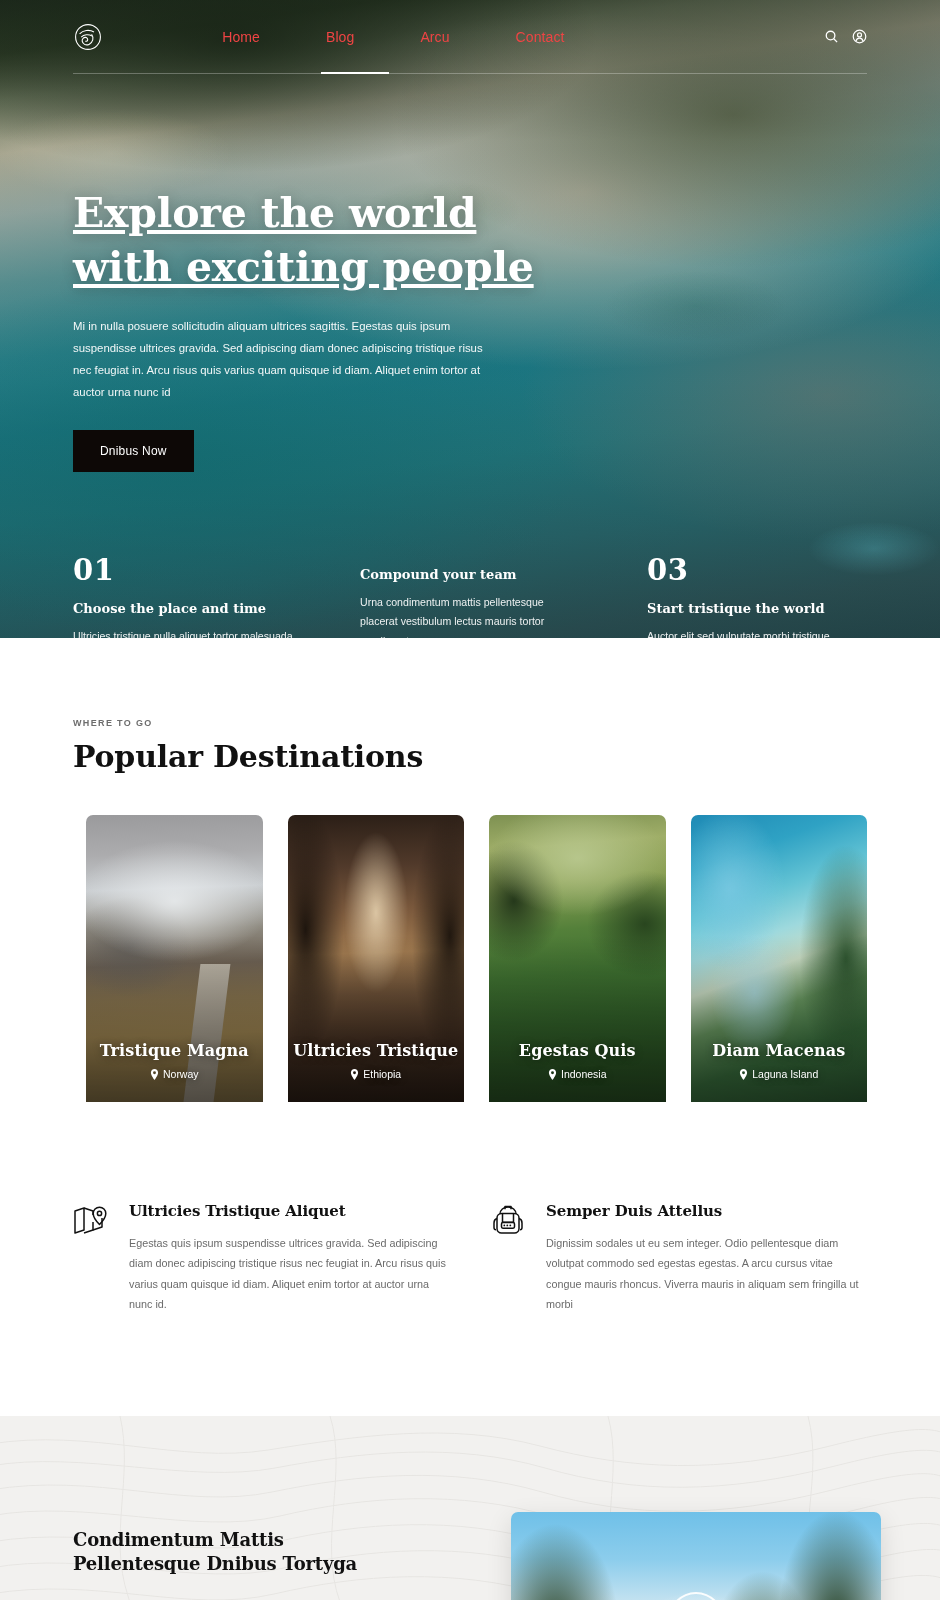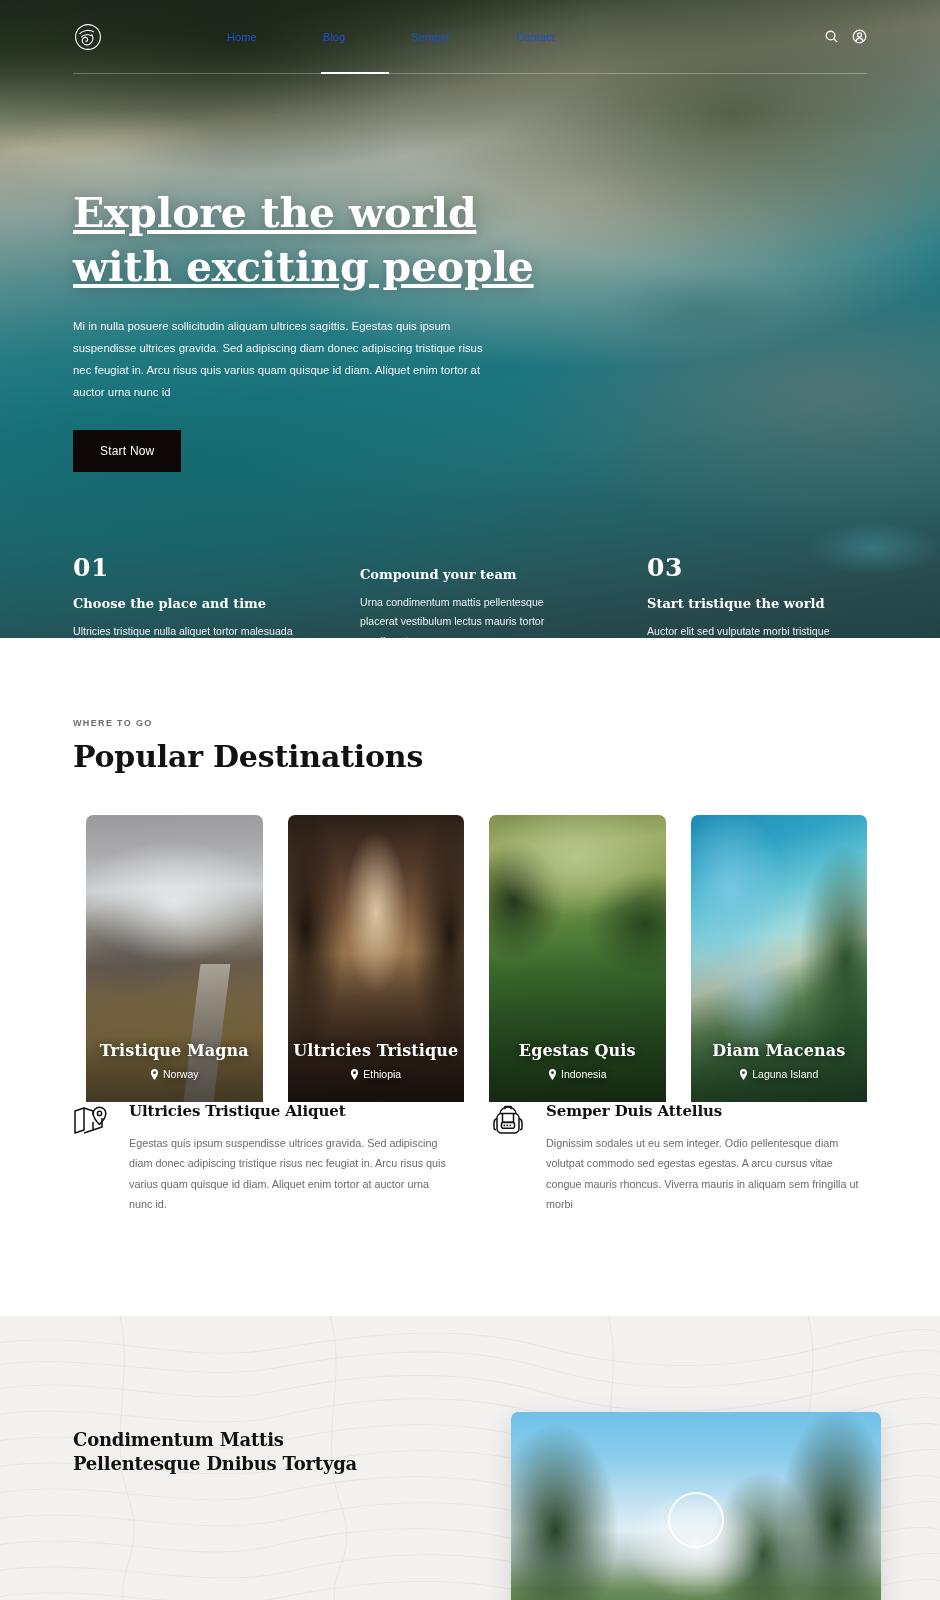--- a/index.html
+++ b/index.html
@@ -63,21 +63,21 @@
     display:flex;align-items:center;
     padding:0 73px;
   }
   .logo{width:30px;height:30px;flex:0 0 auto;}
   .nav-links{
     display:flex;gap:0;
     margin-left:auto;margin-right:auto;
     transform:translateX(-18px);
   }
   .nav-link{
-    color:#1d4ed8;font-size:11px;
+    color:#ef4444;font-size:14px;
     padding:0 33px;
     text-decoration:none;
     letter-spacing:.1px;
     cursor:pointer;
     position:relative;
   }
   .nav-actions{display:flex;align-items:center;gap:13px;margin-left:auto;}
   .nav-icon{width:15px;height:15px;cursor:pointer;display:block;}
   .nav-rule{
     position:absolute;left:73px;right:73px;top:73px;height:1px;
@@ -121,21 +121,21 @@
   .steps{
     position:relative;z-index:3;
     display:flex;
     padding:0 73px;
     margin-top:81px;
     gap:0;
   }
   .step{width:265px;margin-right:67px;}
   .step:last-child{margin-right:0;}
   .step-num{
-    font-size:25px;font-weight:700;color:#fff;
+    font-size:29px;font-weight:700;color:#fff;
     letter-spacing:.5px;
   }
   .step-title{
     margin-top:14px;
     font-size:13px;font-weight:700;color:#fff;
   }
   .step-text{
     margin-top:11px;
     font-size:10.6px;line-height:1.86;
     color:rgba(255,255,255,.92);
@@ -222,20 +222,21 @@
     font-size:10.5px;color:#fff;
     display:flex;align-items:center;justify-content:center;gap:4px;
     text-shadow:0 1px 6px rgba(0,0,0,.5);
   }
   .pin{width:9px;height:11px;display:block;}
 
   
   .features{
     padding:0 73px;background:#fff;
     display:flex;gap:40px;
+    margin-top:100px;
     padding-bottom:102px;
     justify-content:center;
   }
   .feature{display:flex;gap:20px;width:100%;}
   .feat-icon{width:36px;height:36px;flex:0 0 36px;margin-top:2px;}
   .feat-title{
     font-size:15px;font-weight:700;color:#111;
     letter-spacing:-.1px;
   }
   .feat-text{
@@ -306,21 +307,21 @@
         <circle cx="15" cy="15" r="12.4"></circle>
         <path d="M6.6 11.8c3.4-3.6 9.6-4.6 14.4-1.9"></path>
         <path d="M8.2 15.2c2.6-2.6 7.2-3.4 10.8-1.2"></path>
         <path d="M18.6 12.2c2.6 3.6 1.4 8.4-2.6 10.2-3.2 1.4-6.4-.4-6.8-3.2-.3-2.3 1.5-4 3.4-3.8 1.6.2 2.5 1.7 1.9 3-.4.9-1.5 1.2-2.1.6"></path>
       </svg>
     </span>
 
     <div class="nav-links">
       <a class="nav-link">Home</a>
       <a class="nav-link">Blog</a>
-      <a class="nav-link">Semper</a>
+      <a class="nav-link">Arcu</a>
       <a class="nav-link">Contact</a>
     </div>
 
     <div class="nav-actions">
       <span class="nav-icon">
         <svg viewBox="0 0 16 16" width="15" height="15" fill="none" stroke="#fff" stroke-width="1.4">
           <circle cx="7" cy="7" r="4.6"></circle>
             <path d="M10.4 10.4 14 14"></path>
         </svg>
       </span>
@@ -333,21 +334,21 @@
       </span>
     </div>
   </nav>
 
   <div class="hero-inner">
     <h1 class="hero-title serif">
       <span>Explore the world</span><br>
       <span>with exciting people</span>
     </h1>
     <p class="hero-sub">Mi in nulla posuere sollicitudin aliquam ultrices sagittis. Egestas quis ipsum suspendisse ultrices gravida. Sed adipiscing diam donec adipiscing tristique risus nec feugiat in. Arcu risus quis varius quam quisque id diam. Aliquet enim tortor at auctor urna nunc id</p>
-    <button class="btn-start">Start Now</button>
+    <button class="btn-start">Dnibus Now</button>
   </div>
 
   <div class="steps">
     <div class="step">
       <div class="step-num serif">01</div>
       <div class="step-title serif">Choose the place and time</div>
       <div class="step-text">Ultricies tristique nulla aliquet tortor malesuada fames ac turpis egestas sed tempus urna.</div>
     </div>
     <div class="step">
       <div class="step-title serif">Compound your team</div>

